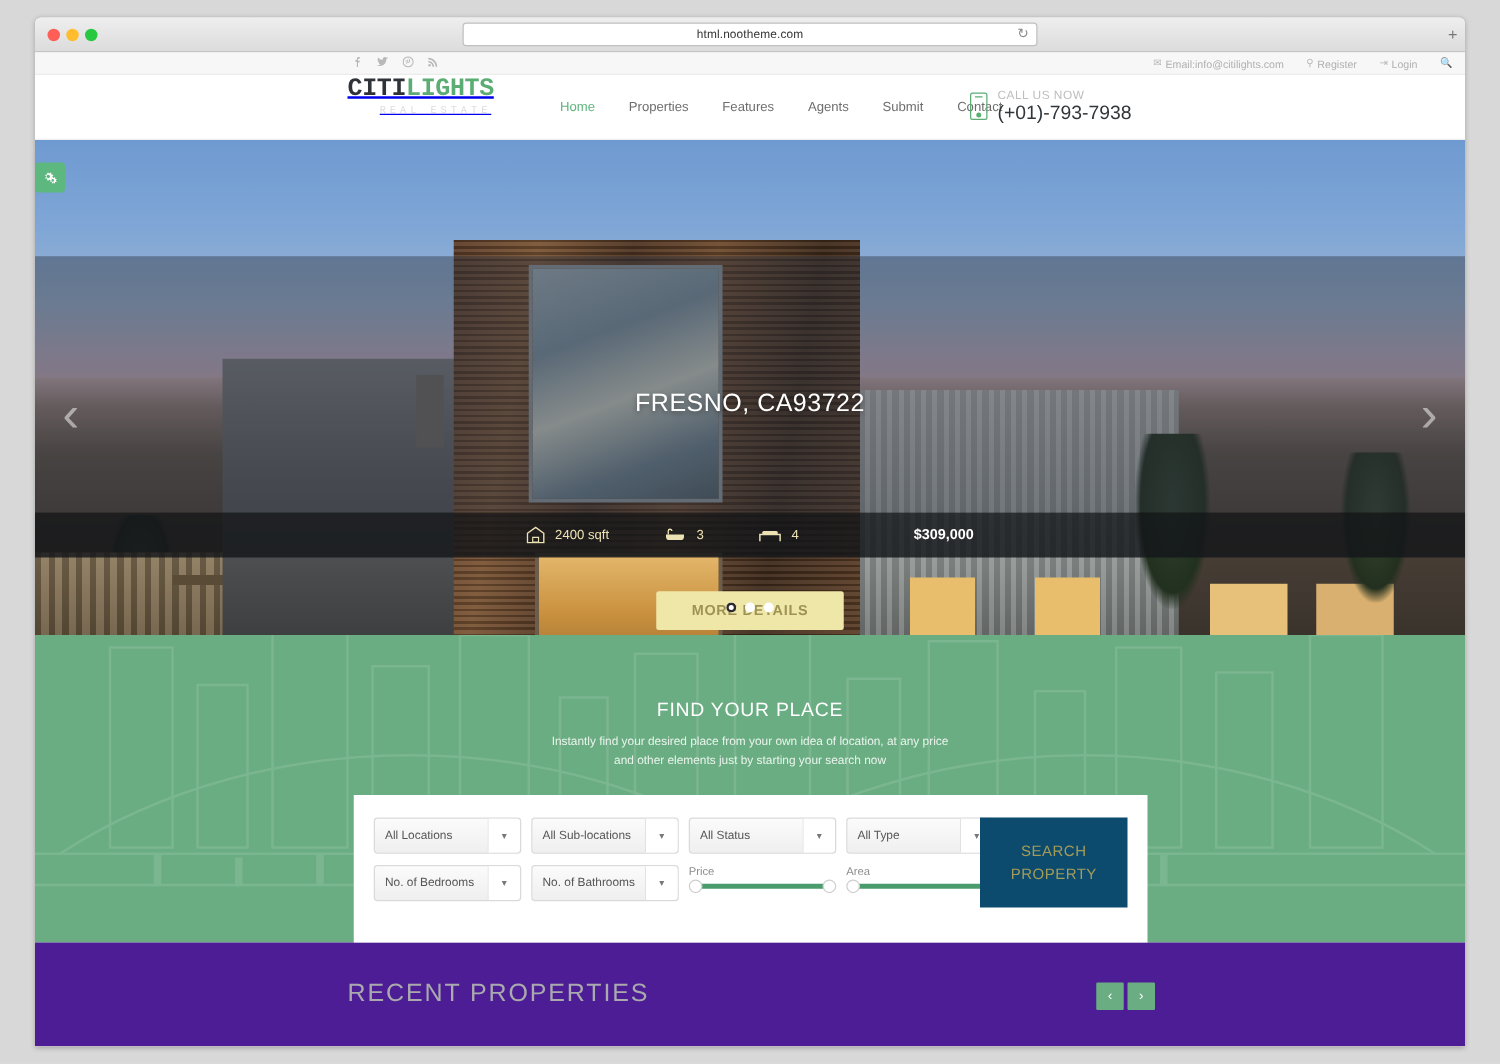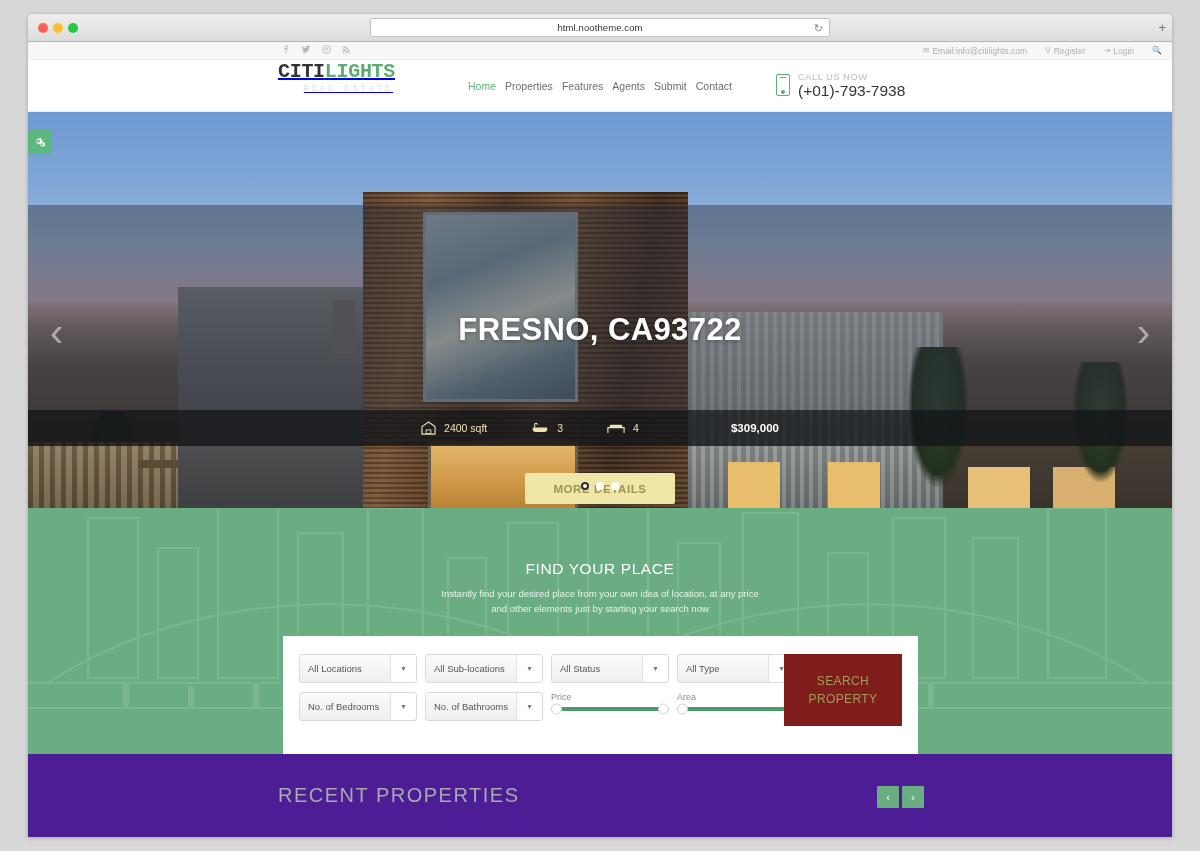--- a/index.html
+++ b/index.html
@@ -78,21 +78,21 @@
     position: relative;
   }
   .logo { position: absolute; left: 250px; top: 2px; font-family: Liberation Mono, monospace; }
   .logo .brand { font-size: 20px; font-weight: bold; letter-spacing: -.3px; line-height: 1; }
   .logo .b1 { color: #2f3337; }
   .logo .b2 { color: #5bad74; }
   .logo .sub {
     font-size: 8.2px; color: #dcdcdc; letter-spacing: 3.2px;
     margin-top: 2px; text-align: right; padding-right: 2px;
   }
-  .nav { position: absolute; left: 440px; display: flex; gap: 9px; }
+  .nav { position: absolute; left: 420px; display: flex; gap: 27px; }
   .nav a {
     font-size: 10.5px; color: #6e6e6e; text-decoration: none;
   }
   .nav a.active { color: #61b57d; }
   .phone {
     position: absolute; left: 748px; display: flex; align-items: center; gap: 8px;
   }
   .phone-icon {
     width: 14px; height: 22px; border: 1.6px solid #5bad74;
     border-radius: 2px; position: relative;
@@ -189,21 +189,21 @@
 
   .hero-dim {
     position: absolute; left: 0; right: 0; top: 93px; height: 205px;
     background: rgba(40,46,58,.42);
   }
   .hero-caption {
     position: absolute; left: 0; right: 0; top: 200px; text-align: center;
     z-index: 4;
   }
   .hero-title {
-    font-size: 31px; font-weight: bold; color: #fff; letter-spacing: .4px;
+    font-size: 20px; font-weight: normal; color: #fff; letter-spacing: .4px;
     text-shadow: 0 1px 4px rgba(0,0,0,.35);
   }
   .hero-sub {
     font-size: 16px; color: #e9e9e9; margin-top: 8px;
     text-shadow: 0 1px 4px rgba(0,0,0,.35);
   }
   .stats-bar {
     position: absolute; left: 0; right: 0; top: 298px; height: 36px;
     background: rgba(20,22,26,.82);
     display: flex; align-items: center; justify-content: center; gap: 44px;
@@ -292,21 +292,21 @@
   .sl-knob {
     position: absolute; top: 50%; transform: translateY(-50%);
     width: 11px; height: 11px; border-radius: 50%;
     background: #fff; border: 1px solid #cfcfcf; cursor: pointer;
   }
   .sl-knob.left { left: -6px; }
   .sl-knob.right { right: -6px; }
   .search-btn {
     position: absolute; right: 16px; top: 18px;
     width: 118px; height: 72px;
-    background: #7f1d1d; border: none;
+    background: #0c4a6e; border: none;
     color: #a39b58; font-family: "Liberation Sans", sans-serif;
     font-size: 12px; line-height: 1.5; letter-spacing: .4px;
     cursor: pointer;
   }
 
   
   .recent {
     position: relative; height: 85px; background: #4c1d95;
   }
   .recent h2 {

